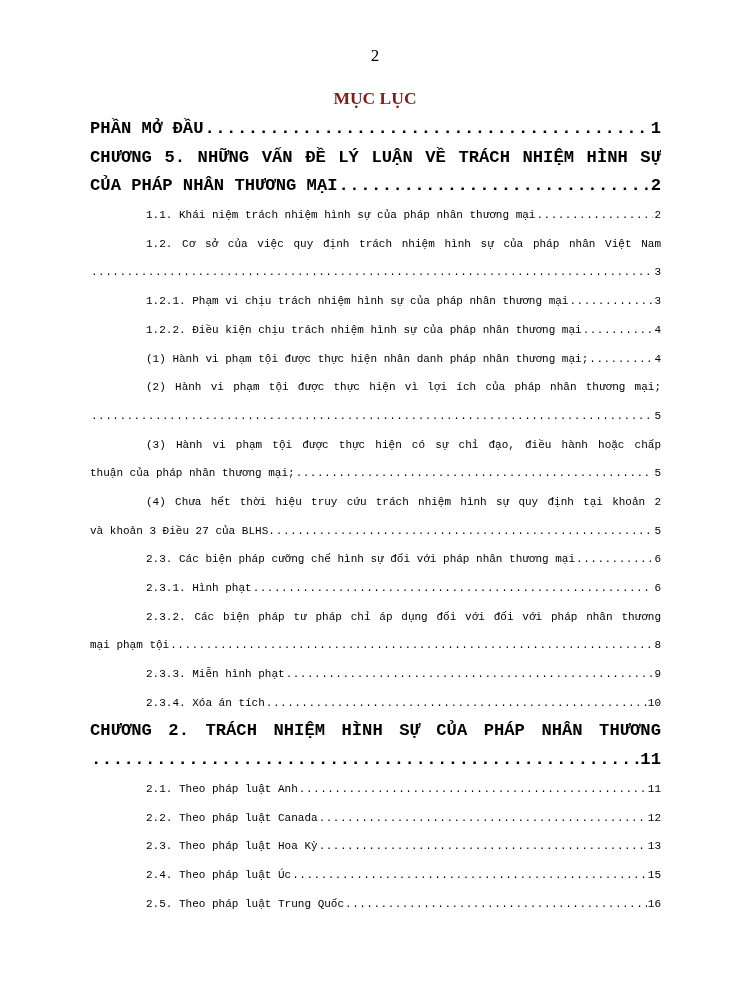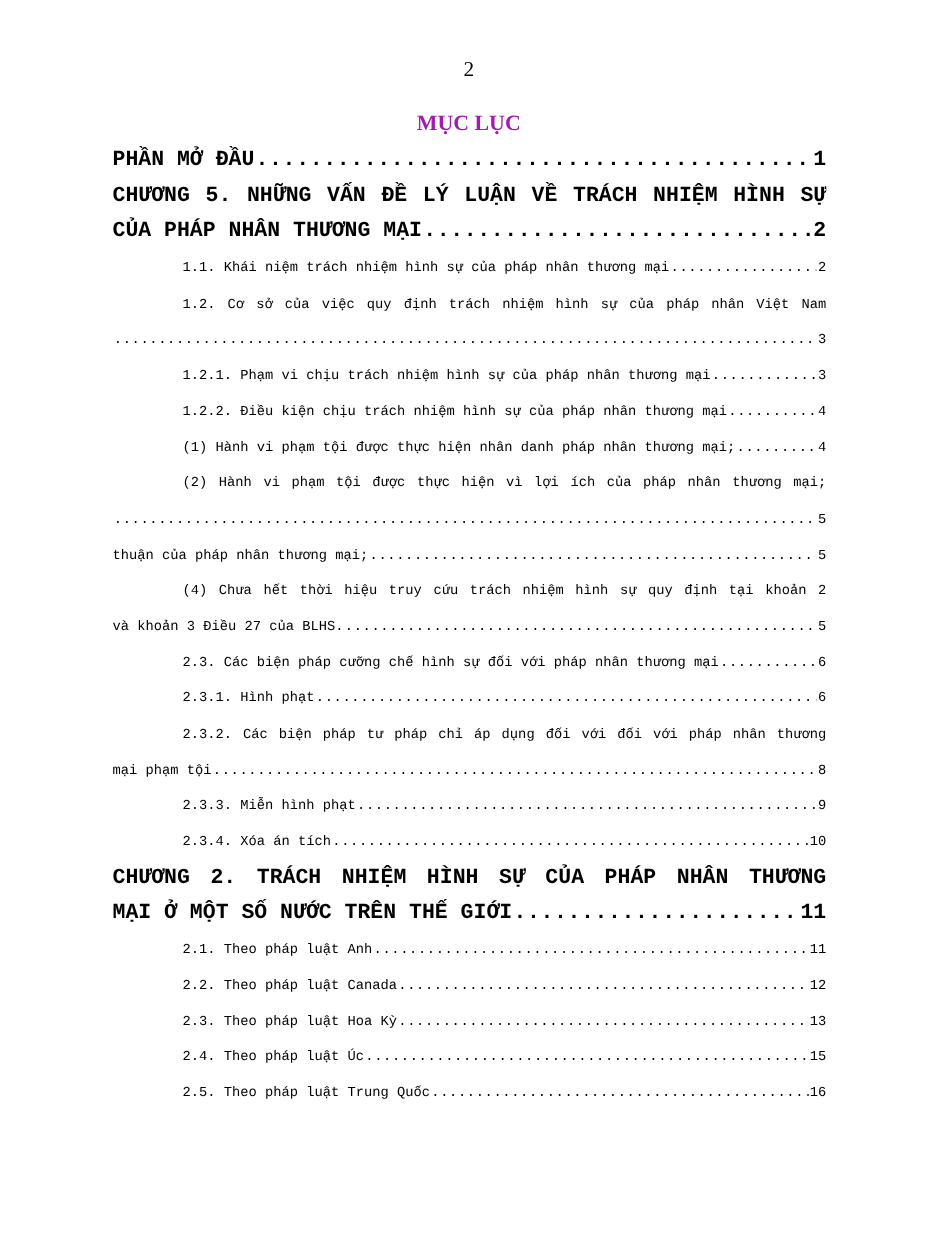--- a/index.html
+++ b/index.html
@@ -1,21 +1,21 @@
 <!DOCTYPE html>
 <html><head>
 <meta charset="utf-8">
 <style>
   html, body { margin: 0; padding: 0; background: #ffffff; }
   body { width: 750px; height: 1000px; position: relative; overflow: hidden;
          font-family: "Liberation Serif", "DejaVu Serif", serif; color: #000; }
   .page-number { position: absolute; top: 46px; left: 0; width: 750px; text-align: center;
                  font-size: 17px; }
   .toc-title { position: absolute; top: 88px; left: 0; width: 750px; text-align: center;
-               font-size: 17.5px; font-weight: bold; color: #a21caf; }
+               font-size: 17.5px; font-weight: bold; color: #7f1d1d; }
   .toc { position: absolute; top: 115px; left: 90px; width: 571px; font-family: Liberation Mono, monospace; }
   .line { height: 28.7px; line-height: 28.7px; font-size: 11px; white-space: nowrap;
           overflow: hidden; position: relative; }
   .line.bold { font-weight: bold; font-size: 17.2px; }
   .line.indent { padding-left: 56px; }
   .line.justify { text-align: justify; text-align-last: justify; }
   .leader { display: flex; align-items: baseline; }
   .leader .txt { flex: 0 0 auto; }
   .leader .dots { flex: 1 1 auto; overflow: hidden; white-space: nowrap; margin: 0 1px; }
   .leader .dots::after { content: "...................................................................................................................................................................................................................................."; letter-spacing: 0.5px; }
@@ -80,20 +80,21 @@
     </div>
     <div>
       <div class="line indent justify"><span>(2) Hành vi phạm tội được thực hiện vì lợi ích của pháp nhân thương mại;</span></div>
       <div class="line leader">
         <span class="txt"></span>
         <span class="dots"></span>
         <span class="pg">5</span>
       </div>
     </div>
     <div>
+      <div class="line indent justify"><span>(3) Hành vi phạm tội được thực hiện có sự chỉ đạo, điều hành hoặc chấp</span></div>
       <div class="line leader">
         <span class="txt">thuận của pháp nhân thương mại;</span>
         <span class="dots"></span>
         <span class="pg">5</span>
       </div>
     </div>
     <div>
       <div class="line indent justify"><span>(4) Chưa hết thời hiệu truy cứu trách nhiệm hình sự quy định tại khoản 2</span></div>
       <div class="line leader">
         <span class="txt">và khoản 3 Điều 27 của BLHS.</span>
@@ -133,21 +134,20 @@
     <div>
       <div class="line indent leader">
         <span class="txt">2.3.4. Xóa án tích</span>
         <span class="dots"></span>
         <span class="pg">10</span>
       </div>
     </div>
     <div>
       <div class="line bold justify"><span>CHƯƠNG 2. TRÁCH NHIỆM HÌNH SỰ CỦA PHÁP NHÂN  THƯƠNG</span></div>
       <div class="line bold leader">
-        <span class="txt">MẠI Ở MỘT SỐ NƯỚC TRÊN THẾ GIỚI</span>
         <span class="dots"></span>
         <span class="pg">11</span>
       </div>
     </div>
     <div>
       <div class="line indent leader">
         <span class="txt">2.1. Theo pháp luật Anh</span>
         <span class="dots"></span>
         <span class="pg">11</span>
       </div>

